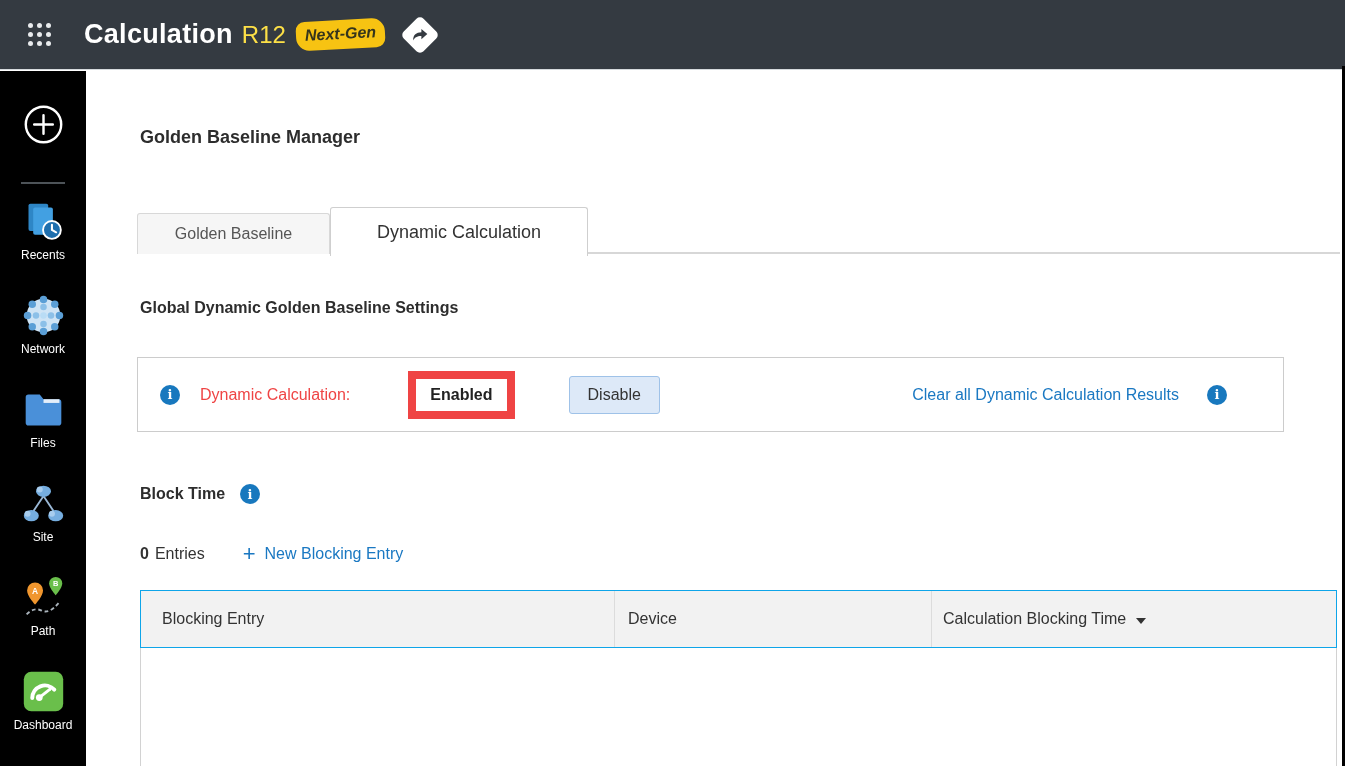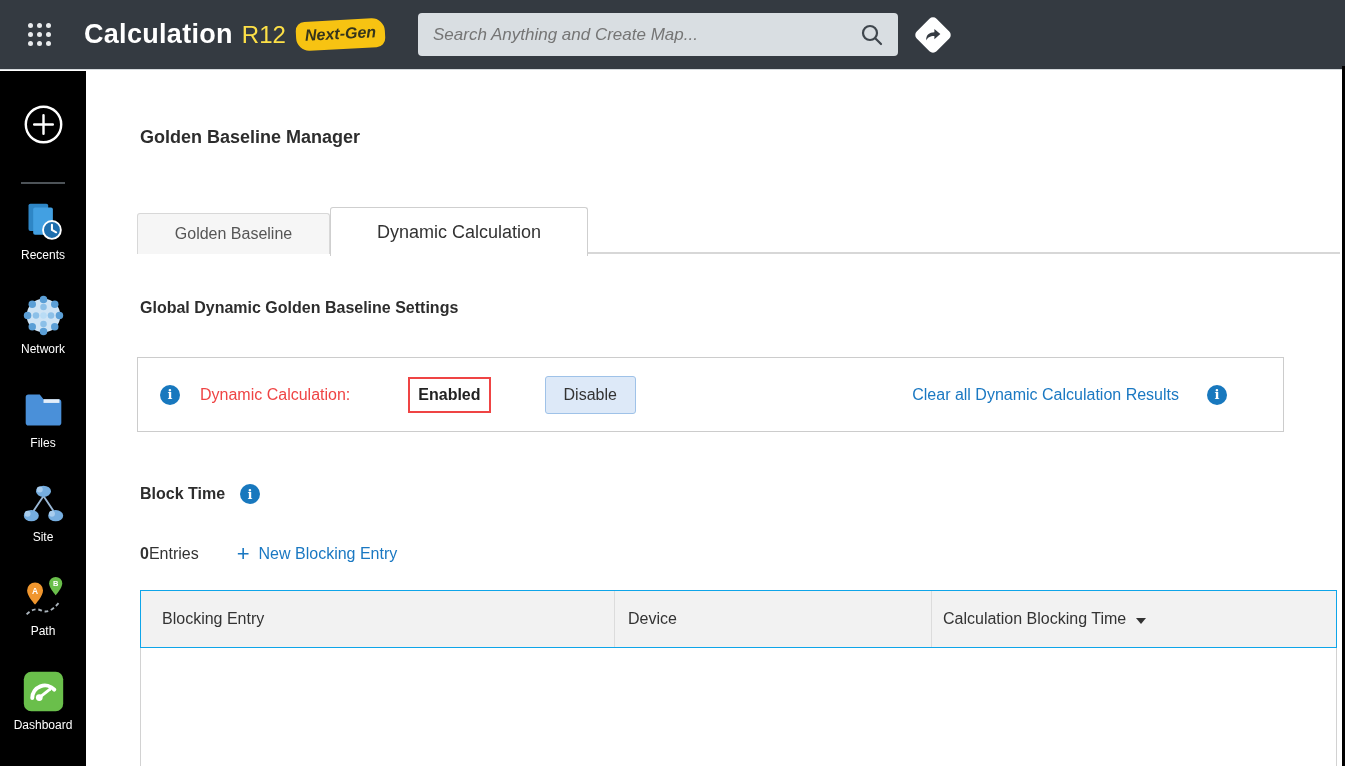--- a/index.html
+++ b/index.html
@@ -69,36 +69,36 @@
 
   .info-ic { width:20px; height:20px; border-radius:50%; background:#1878be;
     color:#fff; font-size:13px; font-weight:bold; display:inline-flex;
     align-items:center; justify-content:center; cursor:pointer; flex:0 0 auto;
     font-family:"DejaVu Serif", serif; }
 
   .settings-box { position:absolute; left:51px; top:286px; width:1147px;
     height:75px; border:1px solid #ccc; display:flex; align-items:center;
     padding:0 56px 0 22px; }
   .dyn-label { margin-left:20px; font-size:16px; color:#ef4444; }
-  .enabled-hl { margin-left:58px; border:2px solid #ef4444; padding:7px 8px;
+  .enabled-hl { margin-left:58px; border:8px solid #ef4444; padding:7px 14px;
     font-size:16px; font-weight:bold; color:#222; }
   .disable-btn { margin-left:54px; background:#dde9f8; border:1px solid #9fc2e8;
     border-radius:3px; padding:9px 18px; font-size:16px; color:#333;
     font-family:inherit; cursor:pointer; }
   .clear-group { margin-left:auto; display:flex; align-items:center; gap:28px; }
   .link { color:#1a78c2; font-size:16px; text-decoration:none; cursor:pointer; }
 
   .blocktime-row { position:absolute; left:54px; top:413px; display:flex;
     align-items:center; gap:15px; }
   .blocktime-title { font-size:16px; font-weight:bold; color:#2d2d2d; }
 
   .entries-row { position:absolute; left:54px; top:470px; display:flex;
     align-items:center; font-size:16px; color:#333; }
   .entries-count { font-weight:bold; }
-  .entries-word { }
+  .entries-word { margin-left:6px; }
   .new-entry { margin-left:38px; display:flex; align-items:center; }
   .plus-glyph { font-size:22px; font-weight:400; margin-right:9px; color:#1a78c2; }
 
   
   .gb-table { position:absolute; left:54px; top:519px; width:1197px; bottom:0; }
   .gb-thead { height:58px; background:#f2f2f2; border:1px solid #0ea5e9;
     display:flex; }
   .gb-th { display:flex; align-items:center; font-size:16px; color:#333; }
   .gb-th.c1 { width:473px; padding-left:21px; }
   .gb-th.c2 { width:317px; padding-left:13px; border-left:1px solid #dcdcdc; }
@@ -122,27 +122,20 @@
       <i></i>
       <i></i>
       <i></i>
       <i></i>
   </div>
   <div class="logo">
     <span class="logo-main">Calculation</span>
     <span class="logo-ver">R12</span>
   </div>
   <span class="badge">Next-Gen</span>
-  <div class="searchbox">
-    <input type="text" placeholder="Search Anything and Create Map..." style="">
-    <svg class="search-ic" viewBox="0 0 24 24">
-      <circle cx="10" cy="10" r="7" fill="none" stroke="#3f464d" stroke-width="2.2"></circle>
-      <line x1="15.2" y1="15.2" x2="21" y2="21" stroke="#3f464d" stroke-width="2.2" stroke-linecap="round"></line>
-    </svg>
-  </div>
   <div class="diamond">
     <div class="diamond-bg"></div>
     <svg viewBox="0 0 24 24">
       <path d="M13.5 9 V5.5 l6.5 5.5 -6.5 5.5 V13 c-5 0-7.5 1.8-9 5 0-6.5 3.5-8.6 9-9 z" fill="#343a41"></path>
     </svg>
   </div>
 </div>
 
 <div class="sidebar">
   <svg class="plus-btn" viewBox="0 0 44 44">

